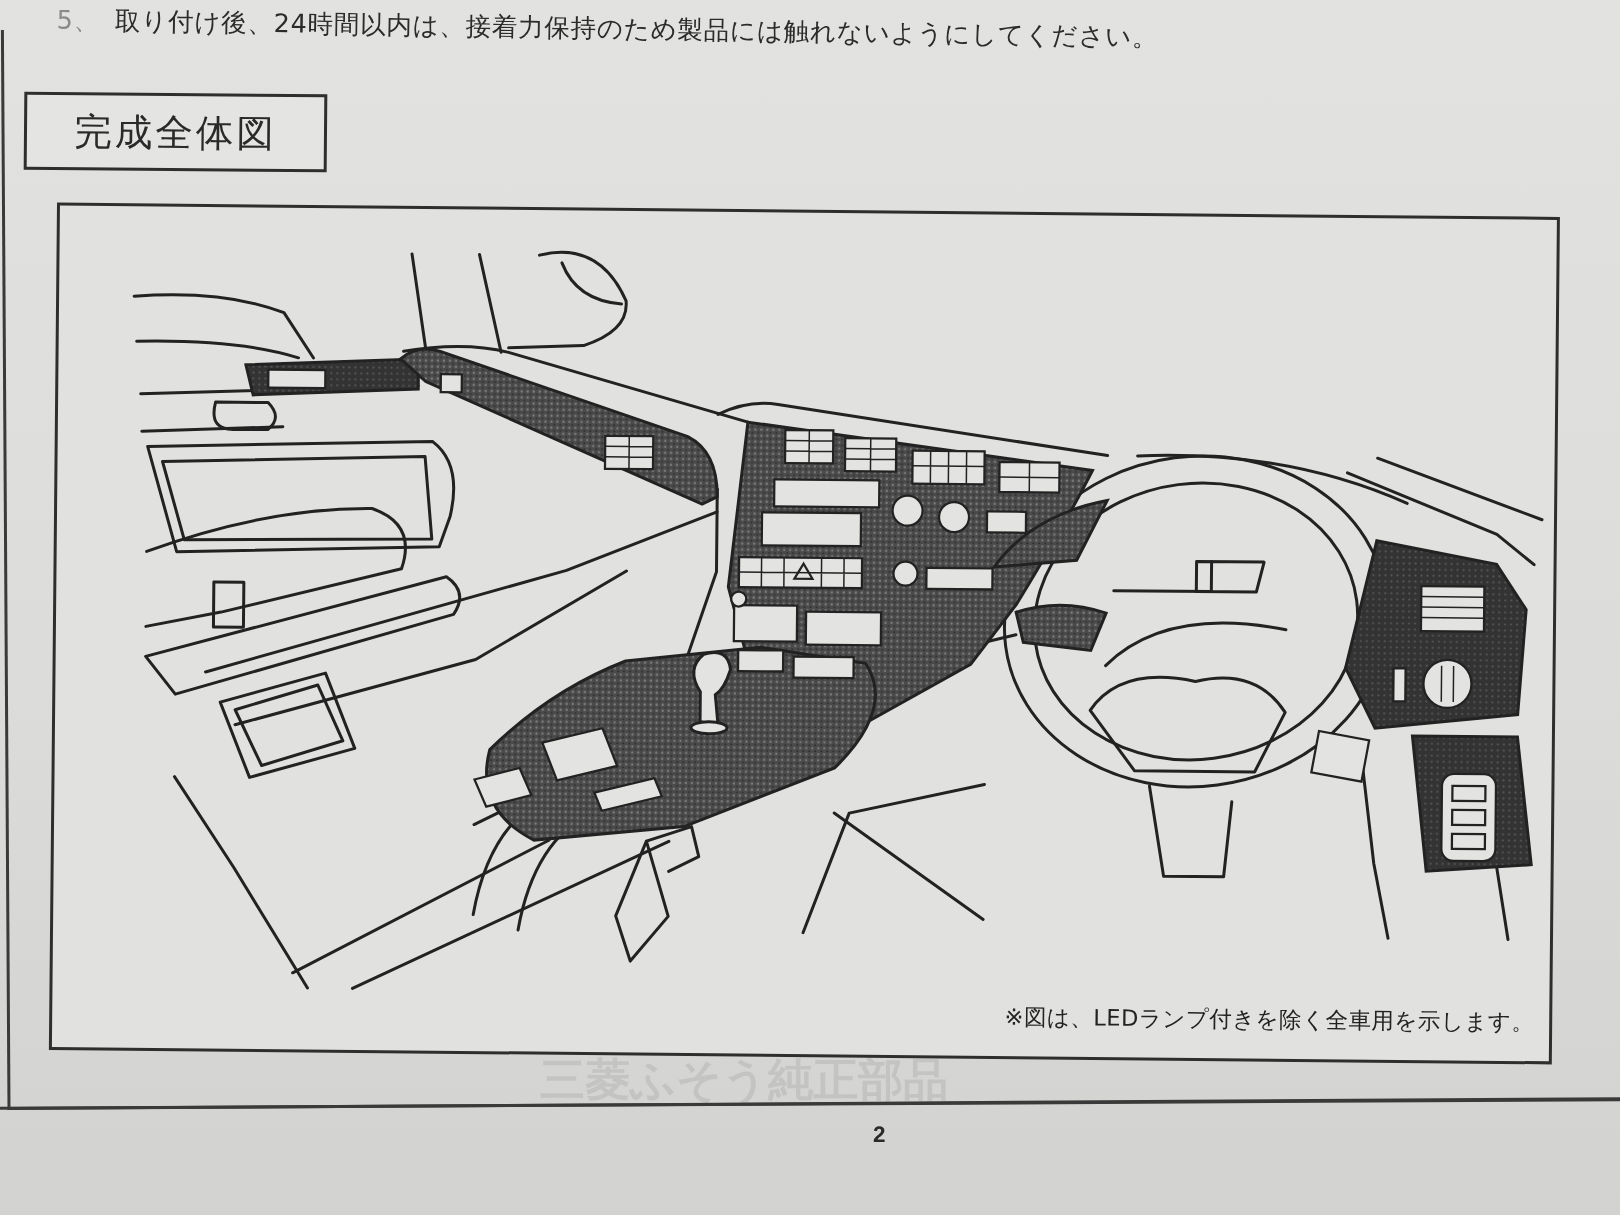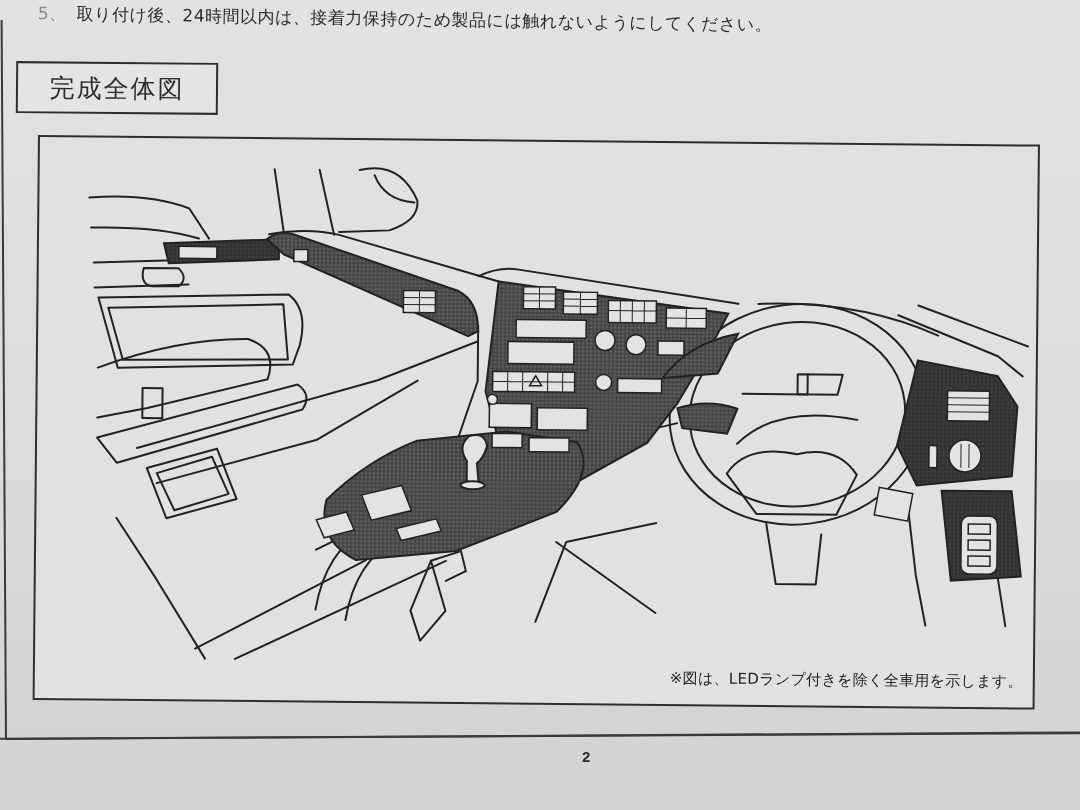--- a/index.html
+++ b/index.html
@@ -57,20 +57,21 @@
     position: absolute; left: 0; top: 735px; width: 1080px; height: 0;
     border-top: 2px solid #3a3a3a; transform: rotate(-0.3deg);
   }
   .ghost { position: absolute; color: rgba(0,0,0,0.08); font-size: 30px; font-weight: bold; }
 </style>
 </head>
 <body>
 
 <div class="page">
 
+  <div class="ghost" style="left:360px; top:700px;">三菱ふそう純正部品</div>
 
   <div class="outer-frame"></div>
 
   <div class="instruction">
     <span class="num">5、</span><span>取り付け後、24時間以内は、接着力保持のため製品には触れないようにしてください。</span>
   </div>
 
   <div class="section-title">完成全体図</div>
 
   <div class="figure-frame">

